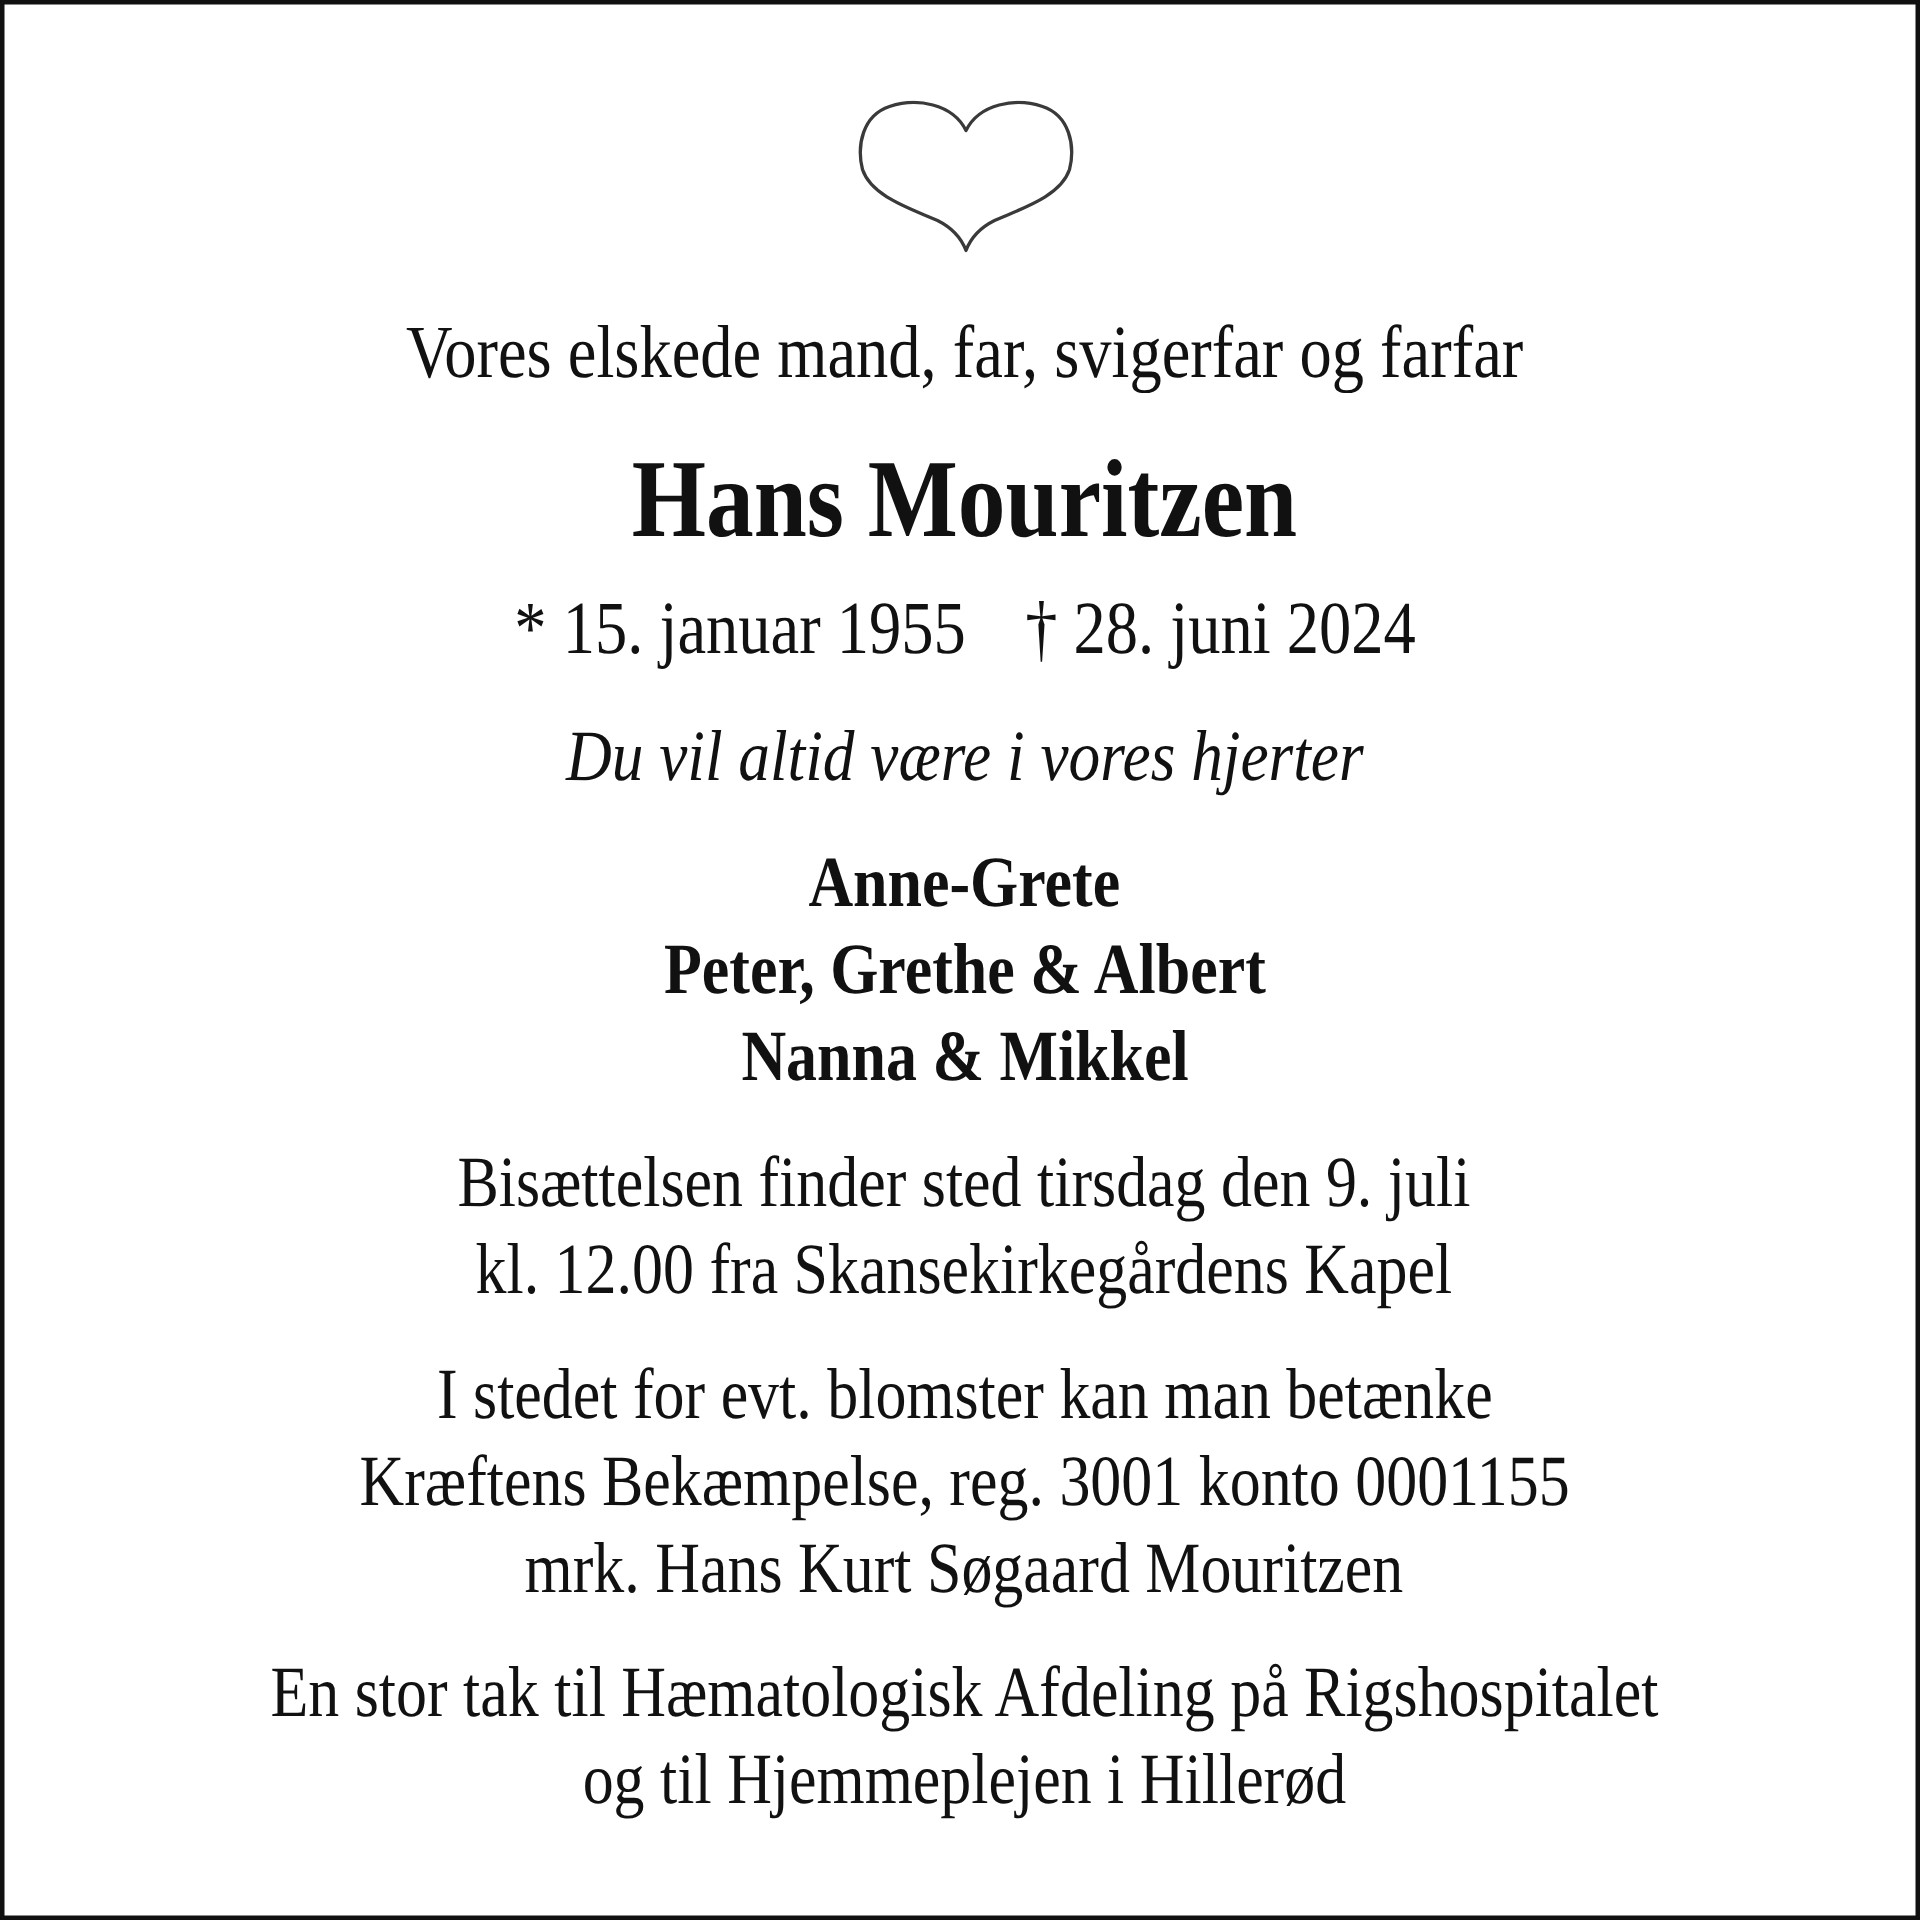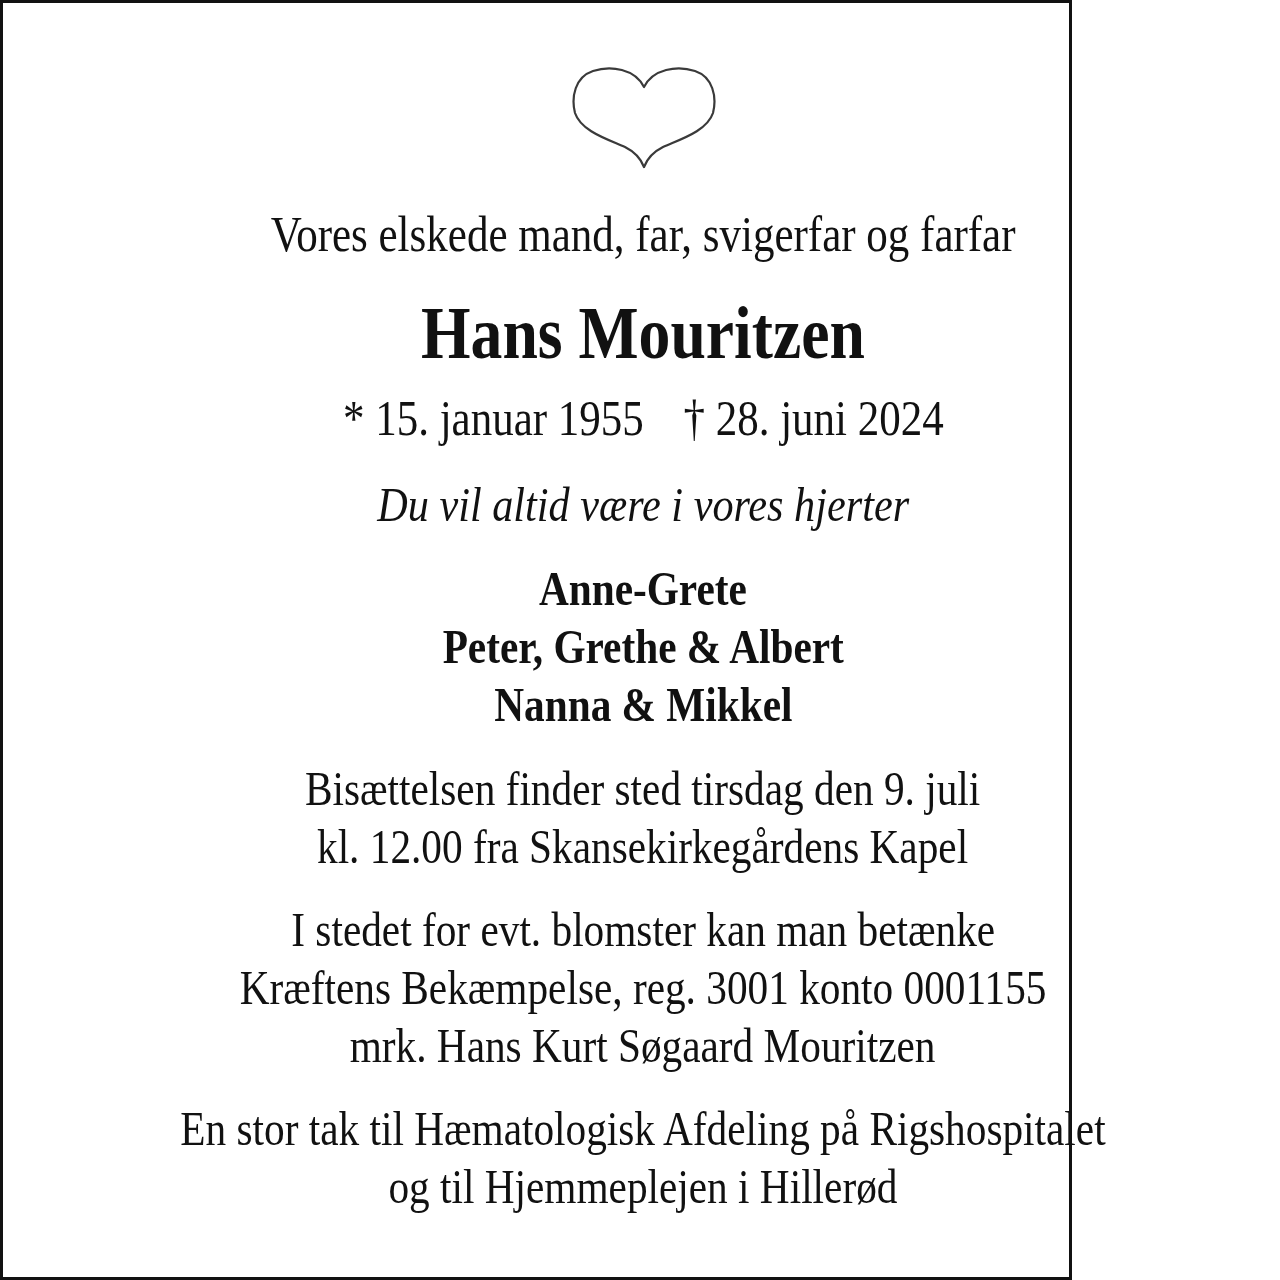--- a/index.html
+++ b/index.html
@@ -1,19 +1,19 @@
 <!DOCTYPE html>
 <html><head>
   <meta charset="utf-8">
   <style>
     html, body { margin: 0; padding: 0; background: #ffffff; }
     body { width: 1280px; height: 1280px; overflow: hidden; }
     .frame {
       position: absolute; left: 0; top: 0;
-      width: 1072px; height: 1280px;
+      width: 1280px; height: 1280px;
       box-sizing: border-box;
       border: 3px solid #111111;
       background: #ffffff;
       font-family: "Liberation Serif", "DejaVu Serif", serif;
       color: #111111;
     }
     .line {
       position: absolute; left: 0; width: 1280px;
       text-align: center; white-space: nowrap;
       line-height: 1;

